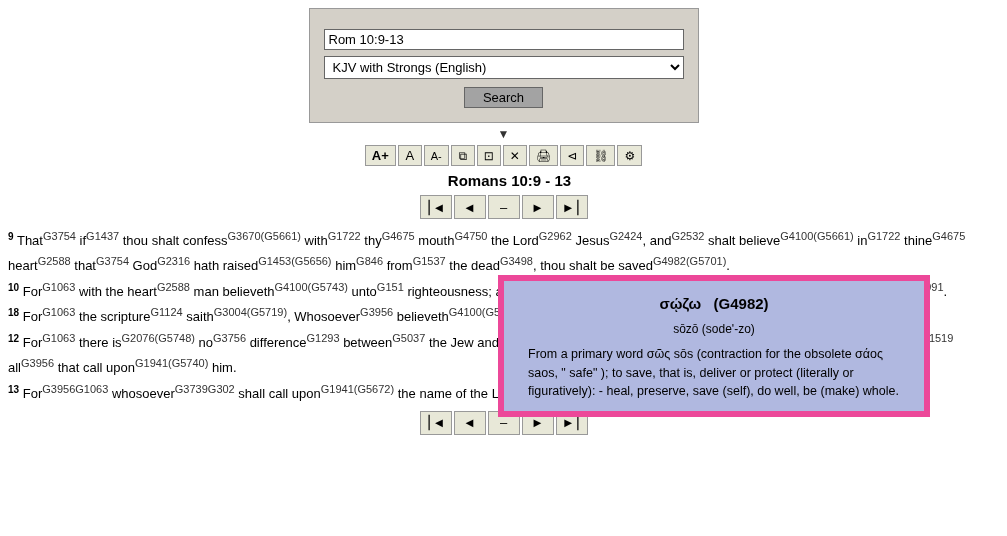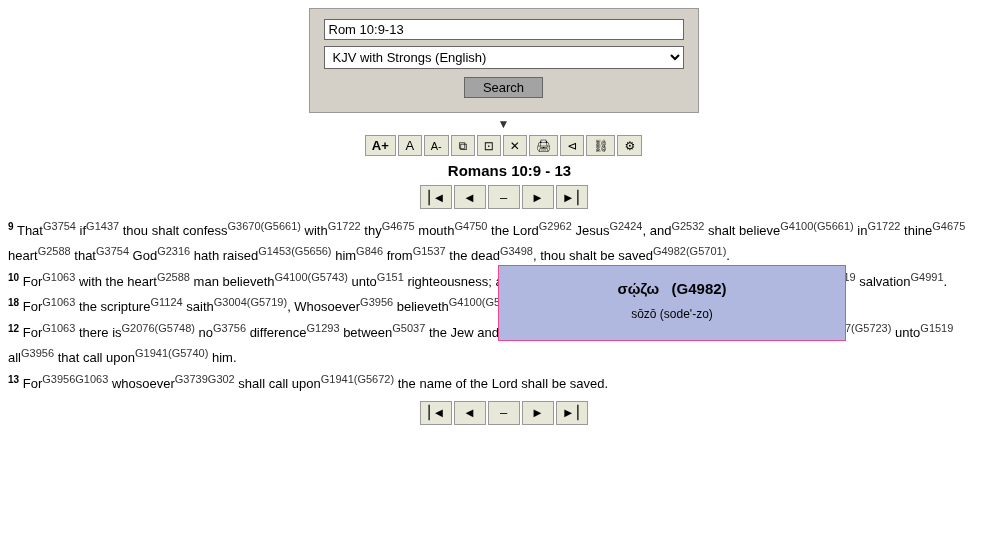--- a/index.html
+++ b/index.html
@@ -11,21 +11,21 @@
       min-height: 536px;
       overflow: hidden;
     }
 
     
     .search-panel {
       background: #d4d0c8;
       border: 1px solid #999;
       width: 390px;
       margin: 8px auto 4px auto;
-      padding: 10px 14px 14px 14px;
+      padding: 20px 14px 14px 14px;
     }
     .search-panel input[type="text"] {
       width: 100%;
       border: 1px solid #666;
       padding: 2px 4px;
       font-size: 13px;
       margin-bottom: 6px;
     }
     .search-panel select {
       width: 100%;
@@ -118,23 +118,23 @@
       font-size: 11px;
       vertical-align: super;
       color: #333;
     }
 
     
     .tooltip-popup {
       position: absolute;
       top: 48px;
       left: 490px;
-      width: 348px;
+      width: 432px;
       background: #b0b8e0;
-      border: 1px solid #ec4899;
+      border: 6px solid #ec4899;
       padding: 10px 24px;
       z-index: 100;
       font-size: 13px;
     }
     .tooltip-header {
       text-align: center;
       font-size: 15px;
       font-weight: bold;
       margin-bottom: 2px;
     }
@@ -263,20 +263,21 @@
     whosoever<span class="strongs">G3739G302</span>
     shall call upon<span class="strongs">G1941(G5672)</span>
     the name of the Lord shall be saved.
   </div>
 
   <div class="tooltip-popup">
     <div class="tooltip-header">
       <span>σῴζω</span>&nbsp;&nbsp;&nbsp;(<span>G4982</span>)
     </div>
     <div class="tooltip-transliteration">sōzō (sode'-zo)</div>
+    <div class="tooltip-body">From a primary word σῶς sōs (contraction for the obsolete σάος saos, " safe" ); to save, that is, deliver or protect (literally or figuratively):  - heal, preserve, save (self), do well, be (make) whole.</div>
   </div>
 
 </div>
 
 <div class="nav-buttons-bottom">
   <button class="nav-btn">⎮◄</button>
   <button class="nav-btn">◄</button>
   <button class="nav-btn">–</button>
   <button class="nav-btn">►</button>
   <button class="nav-btn">►⎮</button>

